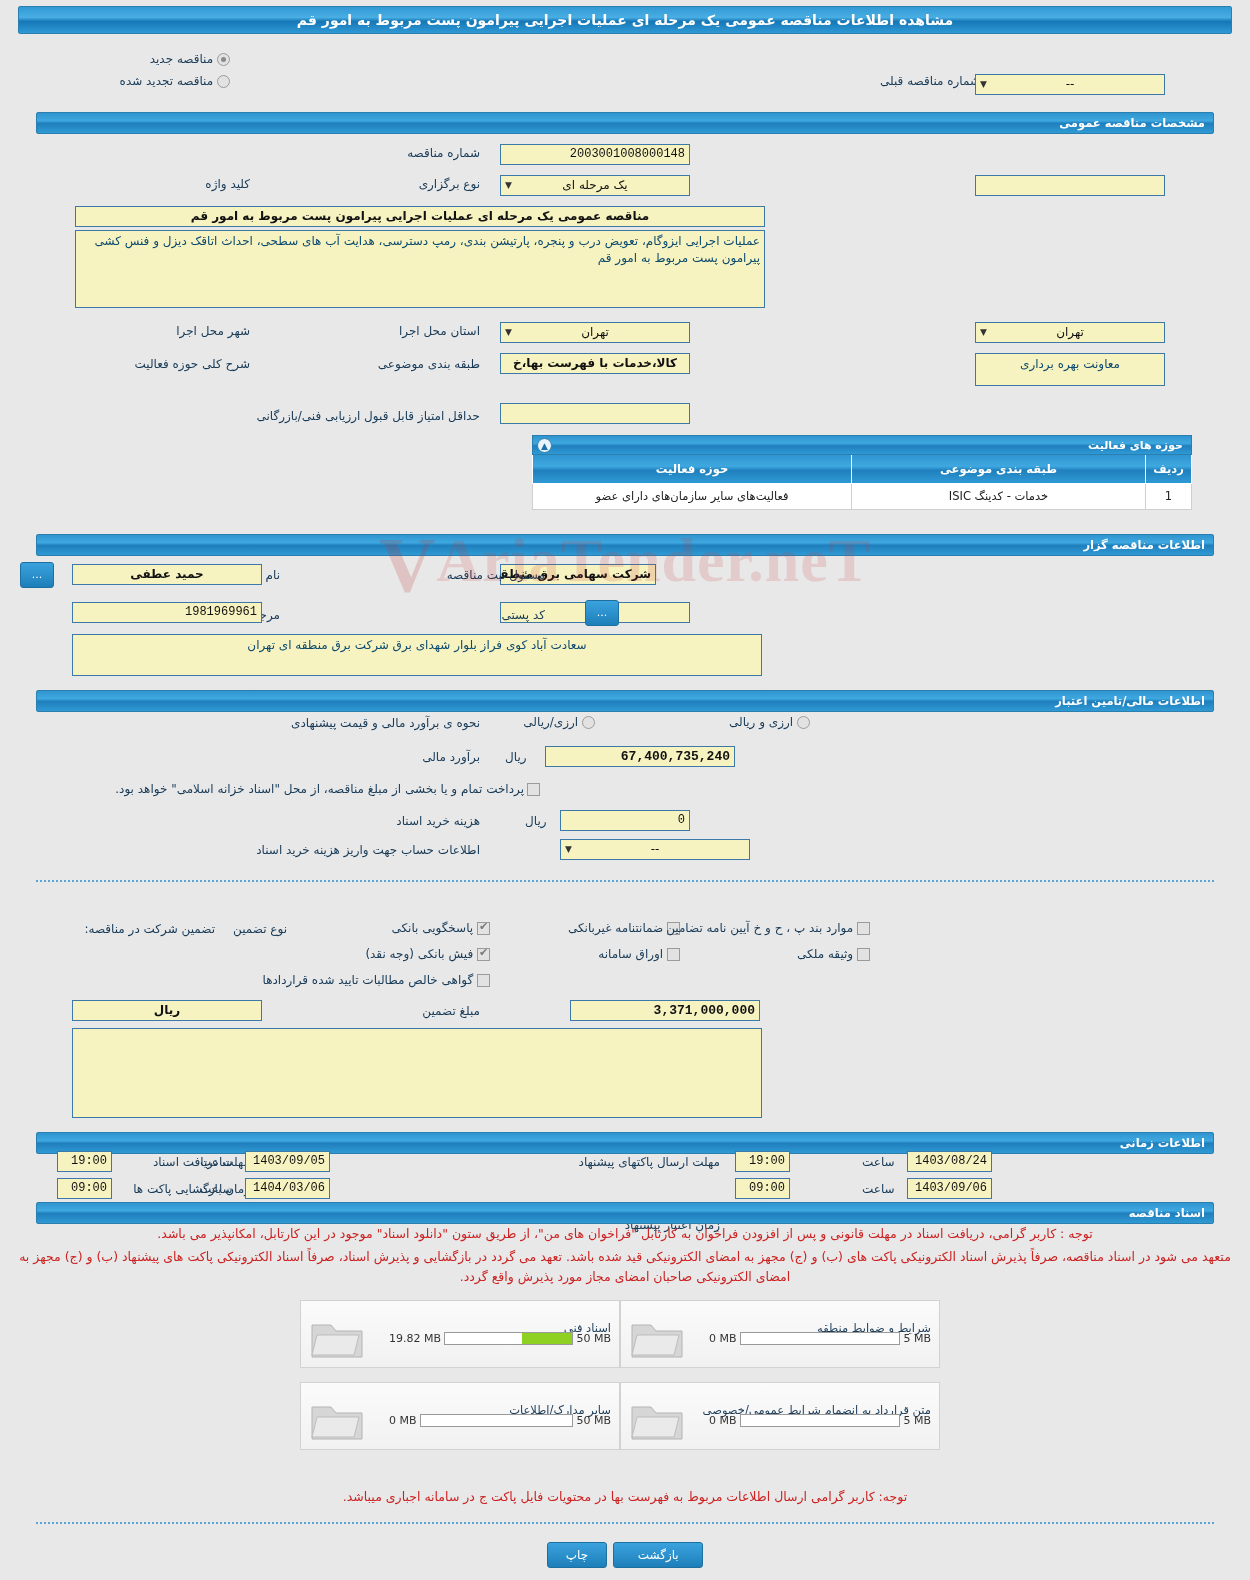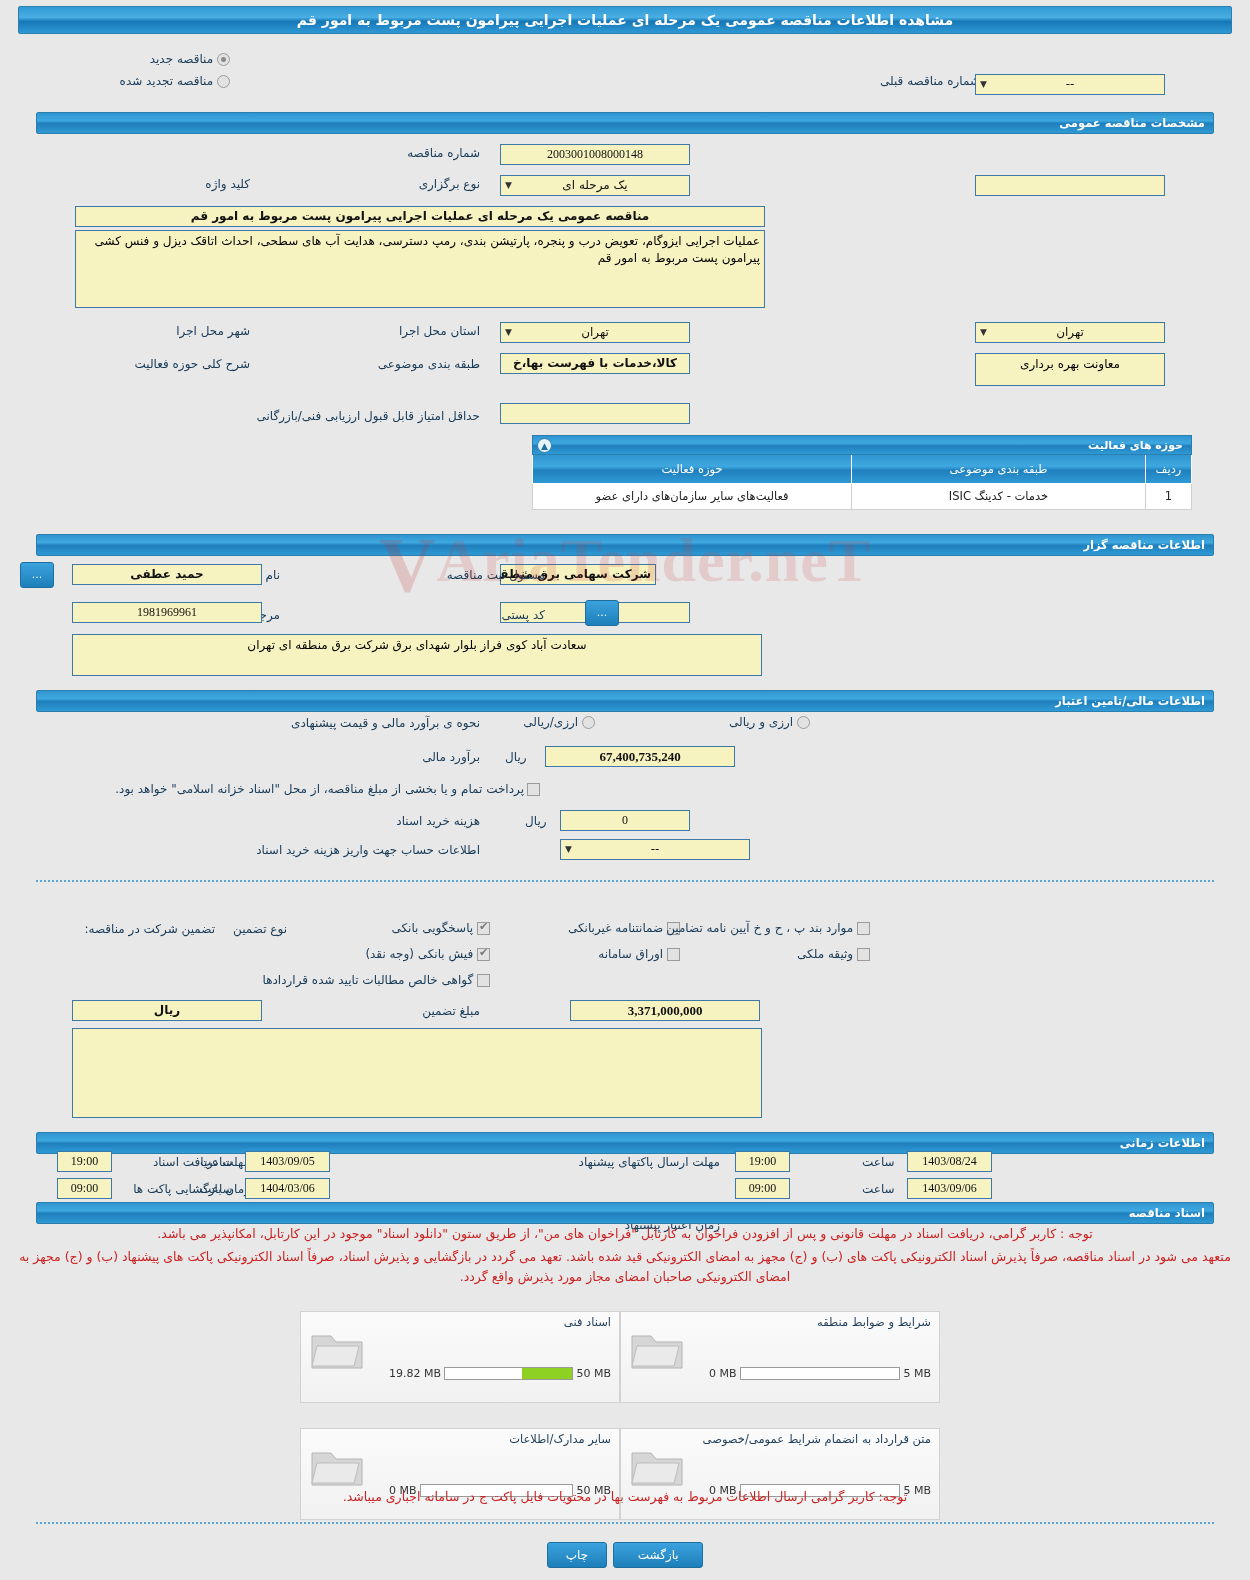--- a/index.html
+++ b/index.html
@@ -70,39 +70,39 @@
     height: 21px;
     line-height: 19px;
     font-size: 12px;
     color: #111;
     padding: 0 4px;
     text-align: center;
     overflow: hidden;
     white-space: nowrap;
   }
   .fld.bold { font-weight: bold; }
-  .fld.num { direction: ltr; text-align: center; font-family:Liberation Serif, serif; }
+  .fld.num { direction: ltr; text-align: right; font-family:Liberation Mono, monospace; }
   .sel {
     background:#f7f3c0;
     border:1px solid #3c78a8;
     height: 21px; line-height:19px;
     font-size:12px; color:#111;
     padding: 0 4px;
     position: relative;
     text-align: center;
   }
   .sel .arrow {
     position:absolute; left:4px; top:0; bottom:0;
     display:flex; align-items:center;
     font-size:9px; color:#333;
   }
   .ta {
     background:#f7f3c0;
     border:1px solid #3c78a8;
-    font-size:12px; color:#000000;
+    font-size:12px; color:#0c4a6e;
     padding:2px 4px;
     line-height:17px;
     text-align: right;
     overflow:hidden;
   }
 
   
   .radio, .chk {
     display:inline-block;
     width:13px; height:13px;
@@ -156,38 +156,37 @@
   .act-head .collapse {
     position:absolute; left:4px; top:2px;
     width:15px;height:15px;border-radius:50%;
     background:#e9f3fa; color:#1d6fa5;
     font-size:9px; text-align:center; line-height:15px;
     border:1px solid #2b7fae;
   }
   table.act { border-collapse: collapse; width:100%; background:#fff; }
   table.act th {
     background: linear-gradient(180deg,#2f94d0,#3fa8e0 40%,#1f7fbd 55%,#2f9ad5);
-    color:#fff; font-size:11.5px; font-weight:normal;
+    color:#fff; font-size:11.5px; font-weight:bold;
     height:28px; border:1px solid #fff; border-top:none;
   }
   table.act td {
     border:1px solid #cfcfcf; height:26px;
     font-size:11.5px; color:#222; text-align:center;
     background:#fff;
   }
 
   
   .doc-grid { position:absolute; right:310px; top:1300px; width:640px; }
   .doc-card {
     border:1px solid #d2d2d2;
     background: linear-gradient(180deg,#fbfbfb,#f1f1f1);
-    height: 92px;
-    padding: 3px 8px;
-    position: relative;
-    margin-top: 11px;
+    height: 68px;
+    padding: 20px 8px;
+    position: relative;
   }
   .doc-title { font-size:11.5px; color:#1c3c59; text-align:right; }
   .doc-bar-row {
     position:absolute; bottom:22px; right:8px; left:88px;
     display:flex; align-items:center; gap:3px;
     direction: ltr;
   }
   .mb-left, .mb-right { font-size:11px; color:#333; font-family:"DejaVu Sans",sans-serif; white-space:nowrap;}
   .progress {
     flex:1; height:13px;

